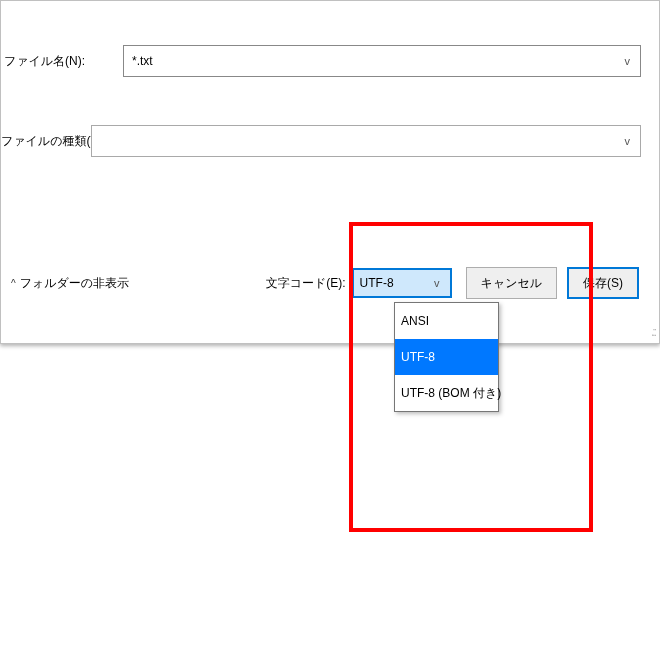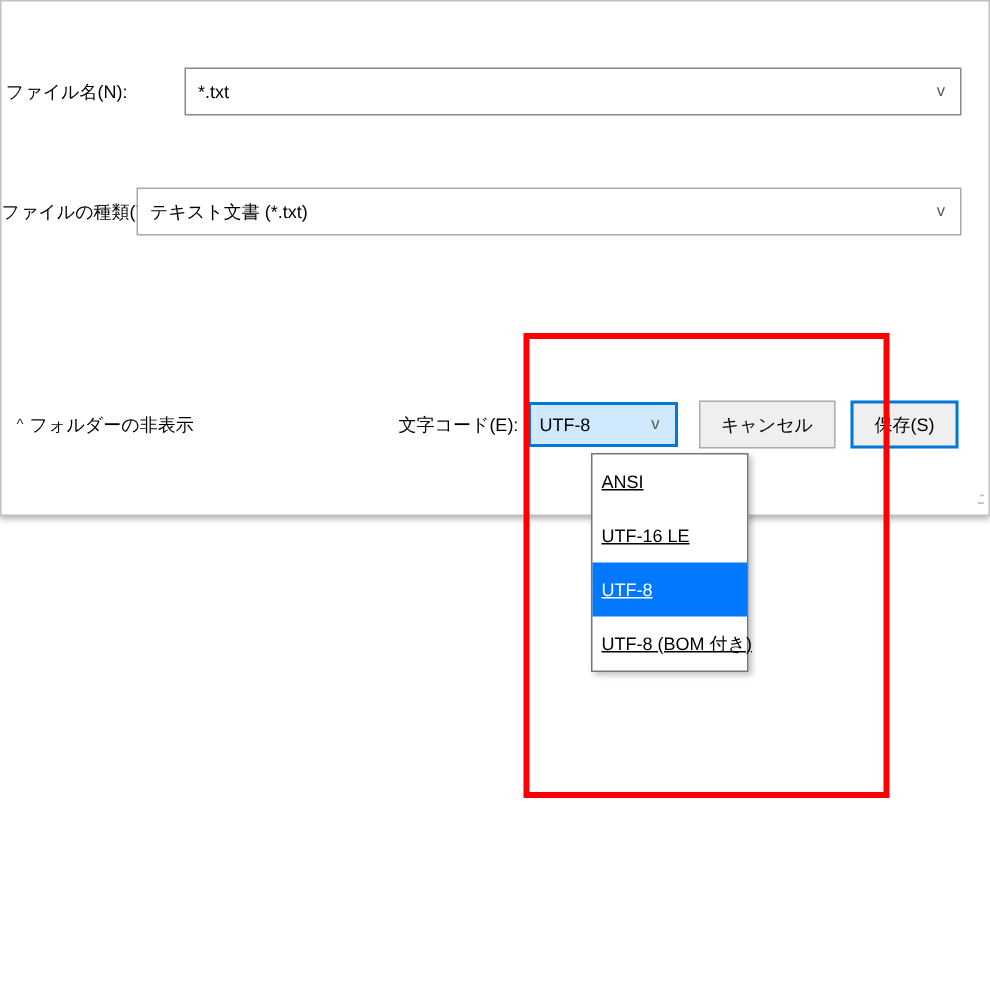--- a/index.html
+++ b/index.html
@@ -141,21 +141,20 @@
     box-shadow: 2px 2px 4px rgba(0,0,0,0.25);
   }
   .dropdown-list .opt {
     height: 36px;
     display: flex;
     align-items: center;
     padding: 0 6px;
     font-size: 12px;
     cursor: pointer;
     white-space: nowrap;
-    text-decoration: underline;
   }
   .dropdown-list .opt.sel {
     background: #0078ff;
     color: #fff;
   }
 </style>
 </head>
 <body>
 
 <div class="dialog-panel">
@@ -164,21 +163,20 @@
     <div class="label">ファイル名(N):</div>
     <div class="text-input">
       <span>*.txt</span>
       <span class="chev">v</span>
     </div>
   </div>
 
   <div class="row filetype-row">
     <div class="label">ファイルの種類(T):</div>
     <div class="combo">
-      <span>テキスト文書 (*.txt)</span>
       <span class="chev">v</span>
     </div>
   </div>
 
   <div class="bottom-row">
     <div class="hide-folders">
       <span class="caret-up">^</span>
       <span>フォルダーの非表示</span>
     </div>
     <div class="spacer"></div>
@@ -193,18 +191,17 @@
     <div class="btn btn-primary">
       <span>保存(S)</span>
     </div>
   </div>
 
   <div class="resize-grip">.::</div>
 </div>
 
 <div class="dropdown-list">
   <div class="opt">ANSI</div>
-  <div class="opt">UTF-16 LE</div>
   <div class="opt sel">UTF-8</div>
   <div class="opt">UTF-8 (BOM 付き)</div>
 </div>
 
 <div class="highlight-box"></div>
 
 </body></html>

